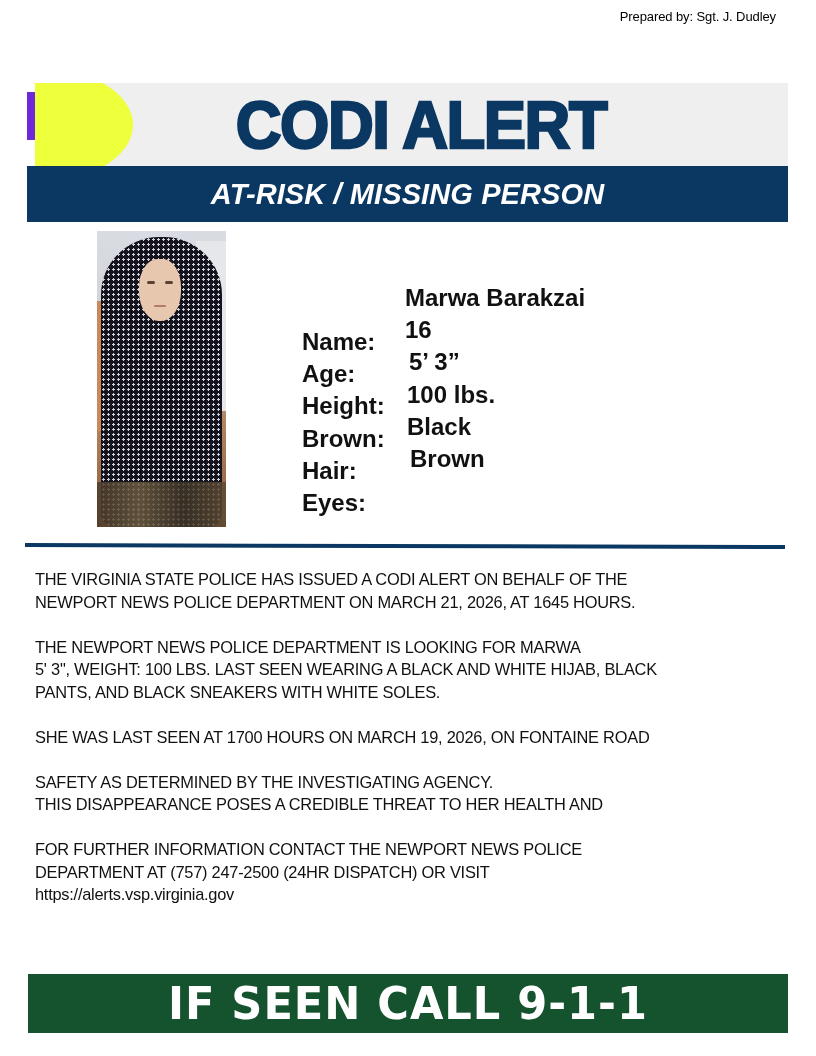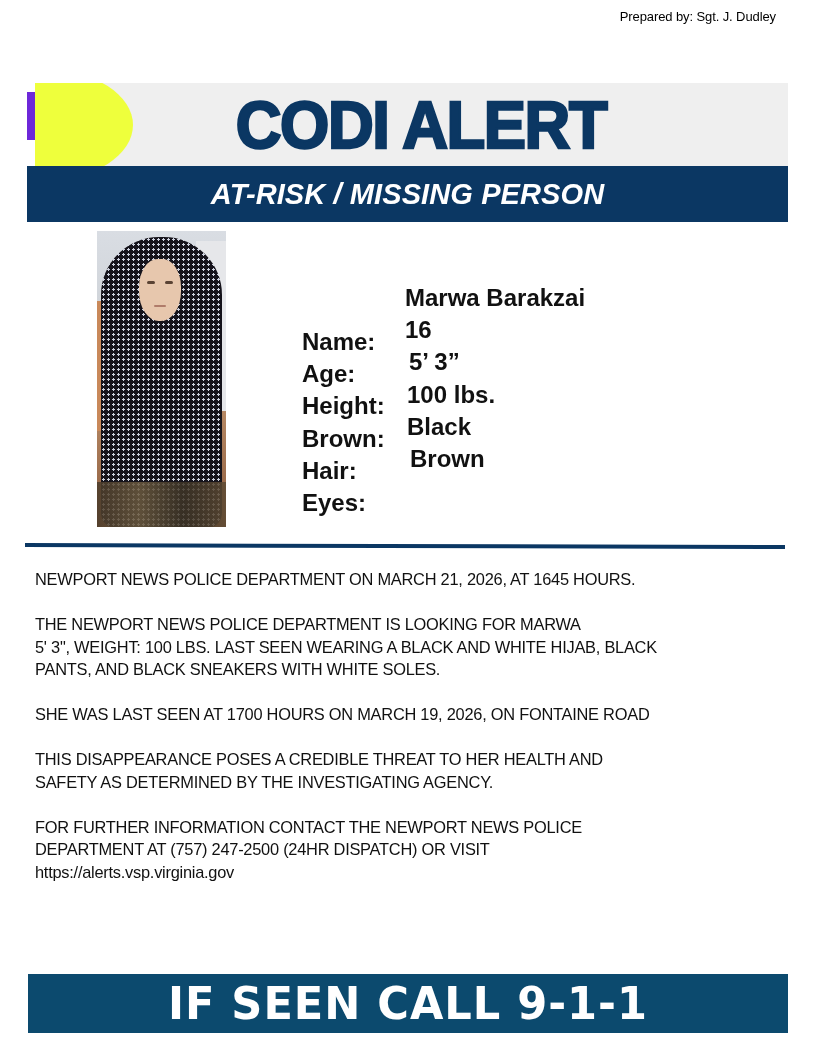--- a/index.html
+++ b/index.html
@@ -69,21 +69,21 @@
       position: absolute; left: 25px; top: 543px; width: 760px; height: 4px;
       background: #0b3763; transform: rotate(0.16deg); transform-origin: left center;
     }
 
     .body-text { position: absolute; left: 35px; top: 568px; width: 750px; }
     .para { font-size: 16.4px; line-height: 22.5px; color: #111; letter-spacing: -0.25px; margin-bottom: 22.5px; transform-origin: left top; }
     .para .line { display: block; white-space: nowrap; }
 
     .footer-banner {
       position: absolute; left: 28px; top: 974px; width: 760px; height: 59px;
-      background: #0c4a6e; color: #fff;
+      background: #14532d; color: #fff;
       display: flex; align-items: center; justify-content: center;
     }
     .footer-banner span {
       font-family: "DejaVu Sans", sans-serif; font-weight: 700; font-size: 44px;
       letter-spacing: 1px; transform: scaleX(0.98);
     }
   </style>
 </head>
 <body>
 
@@ -138,33 +138,34 @@
   <div class="detail-row">
     <span class="lbl">Eyes:</span>
     <span class="val" style="left:108px">Brown</span>
   </div>
 </div>
 
 <div class="divider"></div>
 
 <div class="body-text">
   <p class="para">
+    <span class="line">THE VIRGINIA STATE POLICE HAS ISSUED A CODI ALERT ON BEHALF OF THE</span>
     <span class="line">NEWPORT NEWS POLICE DEPARTMENT ON MARCH 21, 2026, AT 1645 HOURS.</span>
   </p>
   <p class="para">
     <span class="line">THE NEWPORT NEWS POLICE DEPARTMENT IS LOOKING FOR MARWA</span>
     <span class="line">5' 3", WEIGHT: 100 LBS. LAST SEEN WEARING A BLACK AND WHITE HIJAB, BLACK</span>
     <span class="line">PANTS, AND BLACK SNEAKERS WITH WHITE SOLES.</span>
   </p>
   <p class="para">
     <span class="line">SHE WAS LAST SEEN AT 1700 HOURS ON MARCH 19, 2026, ON FONTAINE ROAD</span>
   </p>
   <p class="para">
+    <span class="line">SAFETY AS DETERMINED BY THE INVESTIGATING AGENCY.</span>
     <span class="line">THIS DISAPPEARANCE POSES A CREDIBLE THREAT TO HER HEALTH AND</span>
-    <span class="line">SAFETY AS DETERMINED BY THE INVESTIGATING AGENCY.</span>
   </p>
   <p class="para">
     <span class="line">FOR FURTHER INFORMATION CONTACT THE NEWPORT NEWS POLICE</span>
     <span class="line">DEPARTMENT AT (757) 247-2500 (24HR DISPATCH) OR VISIT</span>
     <span class="line">https://alerts.vsp.virginia.gov</span>
   </p>
 </div>
 
 <div class="footer-banner">
   <span>IF SEEN CALL 9-1-1</span>

